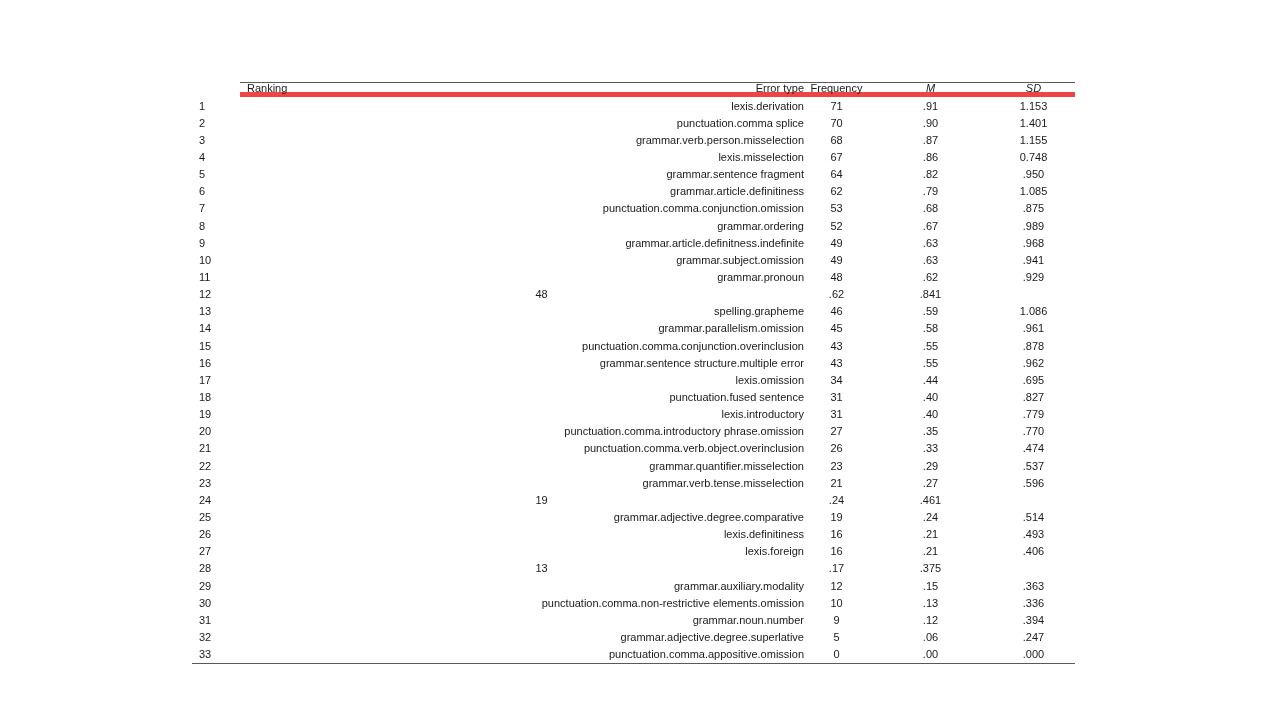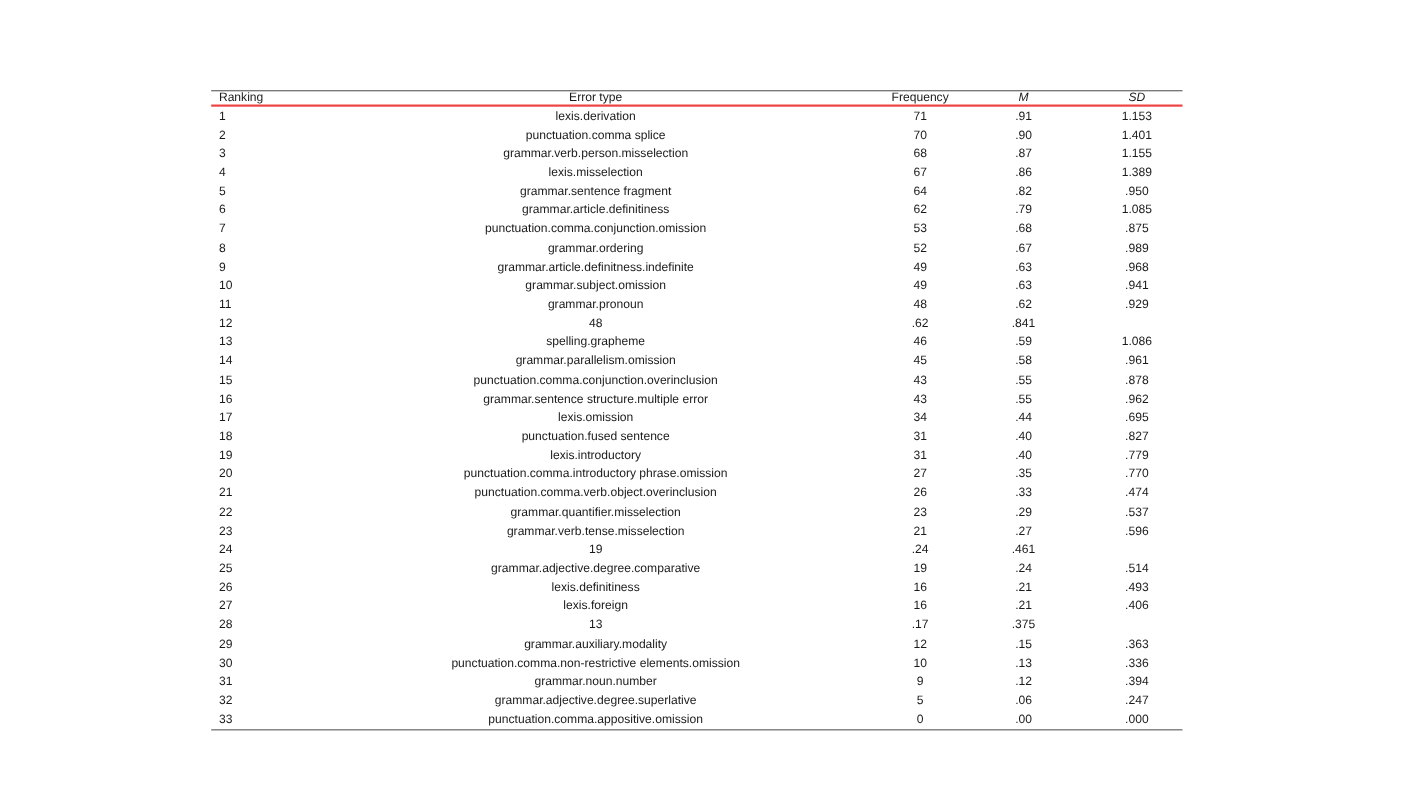--- a/index.html
+++ b/index.html
@@ -19,32 +19,33 @@
     width: 883px;
   }
   .grid-row {
     display: grid;
     grid-template-columns: 87px 1fr 65px 123px 83px;
     align-items: center;
   }
   .header-row {
     height: 15px;
     border-top: 1px solid #595959;
-    border-bottom: 2px solid #ef4444;
+    border-bottom: 5px solid #ef4444;
+    margin-left: 48px;
   }
   .table-body {
     border-bottom: 1px solid #595959;
   }
   .row { height: 17.152px; }
   .cell {
     white-space: nowrap;
     overflow: hidden;
   }
   .c-rank { padding-left: 7px; }
-  .c-type { text-align: center; }
+  .c-type { text-align: right; }
   .c-freq, .c-m, .c-sd { text-align: center; }
   .italic { font-style: italic; }
 </style>
 </head>
 <body>
 
 <div class="stats-table">
   <div class="grid-row header-row">
     <div class="cell c-rank">Ranking</div>
     <div class="cell c-type">Error type</div>
@@ -75,21 +76,21 @@
     <div class="cell c-freq">68</div>
     <div class="cell c-m">.87</div>
     <div class="cell c-sd">1.155</div>
   </div>
 
   <div class="grid-row row">
     <div class="cell c-rank">4</div>
     <div class="cell c-type">lexis.misselection</div>
     <div class="cell c-freq">67</div>
     <div class="cell c-m">.86</div>
-    <div class="cell c-sd">1.389</div>
+    <div class="cell c-sd">0.748</div>
   </div>
 
   <div class="grid-row row">
     <div class="cell c-rank">5</div>
     <div class="cell c-type">grammar.sentence fragment</div>
     <div class="cell c-freq">64</div>
     <div class="cell c-m">.82</div>
     <div class="cell c-sd">.950</div>
   </div>
 

